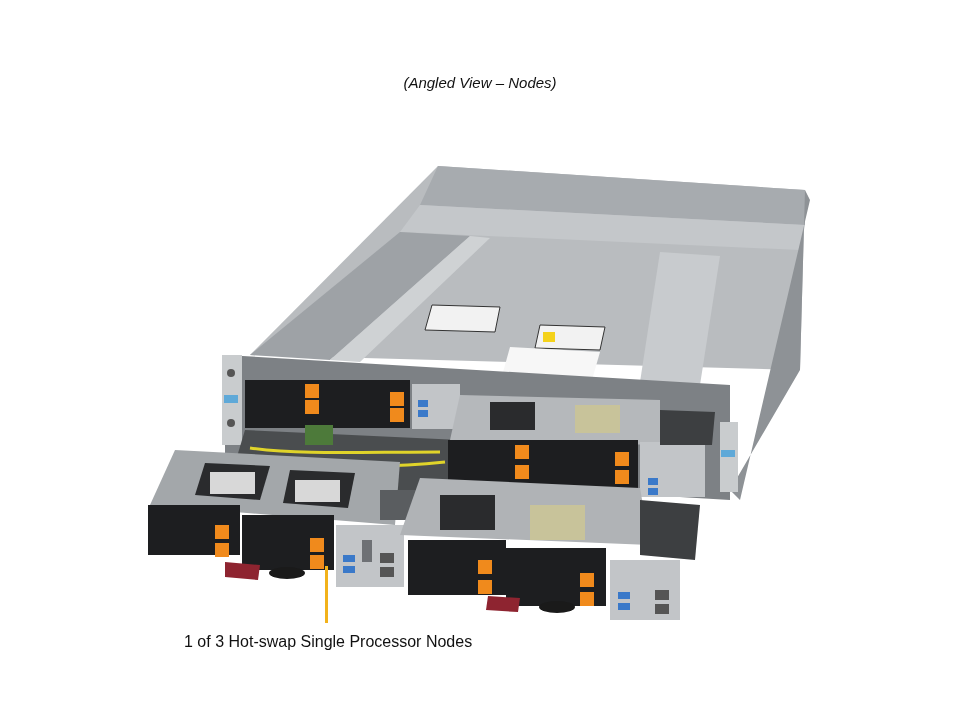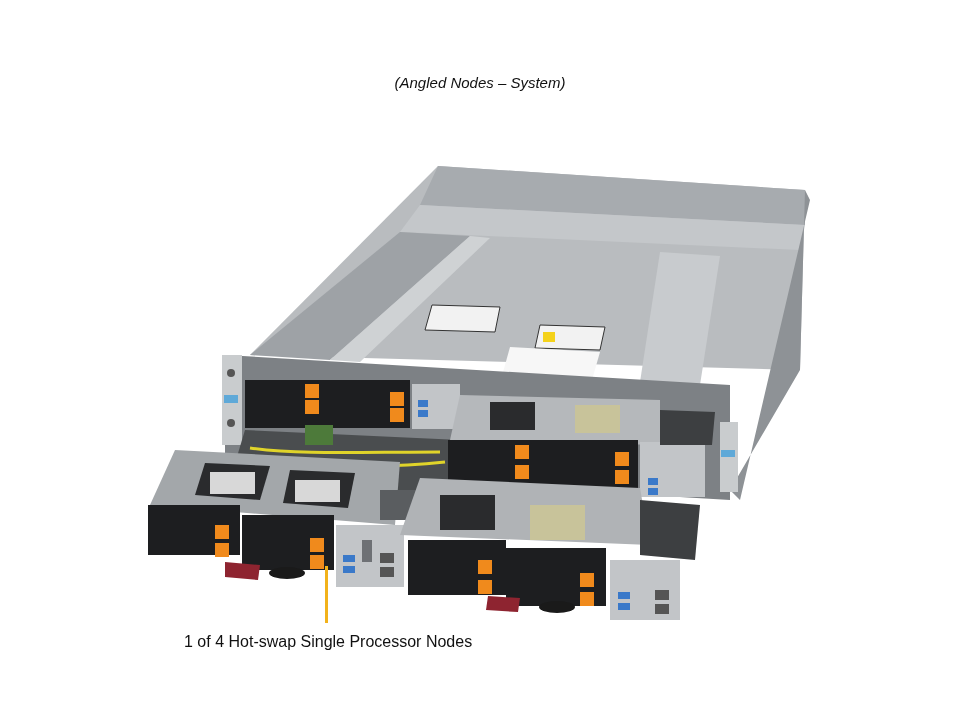--- a/index.html
+++ b/index.html
@@ -6,21 +6,21 @@
   body { width:960px; height:720px; position:relative; overflow:hidden; font-family:"Liberation Sans", sans-serif; }
   .title { position:absolute; left:0; width:960px; top:74px; text-align:center; font-size:15px; font-style:italic; color:#111; }
   .photo { position:absolute; left:140px; top:160px; width:680px; height:460px; }
   .callout-line { position:absolute; left:325px; top:566px; width:3px; height:57px; }
   .callout-text { position:absolute; left:184px; top:633px; font-size:16px; color:#111; white-space:nowrap; }
 </style>
 </head>
 <body>
 
 <div>
-  <div class="title">(Angled Nodes – System)</div>
+  <div class="title">(Angled View – Nodes)</div>
 
   <svg class="photo" viewBox="140 160 680 460" xmlns="http://www.w3.org/2000/svg">
 
     <polygon points="438,166 805,190 800,370 250,355" fill="#b9bcbf"></polygon>
     <polygon points="438,166 805,190 805,225 420,205" fill="#a7abaf"></polygon>
     <polygon points="420,205 805,225 800,250 400,232" fill="#c4c7ca"></polygon>
 
     <polygon points="400,232 470,236 330,360 250,355" fill="#9ea2a6"></polygon>
     <polygon points="470,236 490,238 360,362 330,360" fill="#cfd2d4"></polygon>
     <polygon points="660,252 720,256 700,385 640,382" fill="#c8cbce"></polygon>
@@ -104,14 +104,14 @@
     <rect x="618" y="592" width="12" height="7" fill="#3a79c9"></rect>
     <rect x="618" y="603" width="12" height="7" fill="#3a79c9"></rect>
     <rect x="655" y="590" width="14" height="10" fill="#555"></rect>
     <rect x="655" y="604" width="14" height="10" fill="#555"></rect>
     <polygon points="640,500 700,505 695,560 640,555" fill="#3d3f41"></polygon>
     <polygon points="488,596 520,598 518,612 486,610" fill="#8e2430"></polygon>
     <ellipse cx="557" cy="607" rx="18" ry="6" fill="#1a1a1a"></ellipse>
   </svg>
 
   <div class="callout-line" style="background:#f2b21b;"></div>
-  <div class="callout-text">1 of 4 Hot-swap Single Processor Nodes</div>
+  <div class="callout-text">1 of 3 Hot-swap Single Processor Nodes</div>
 </div>
 
 </body></html>

